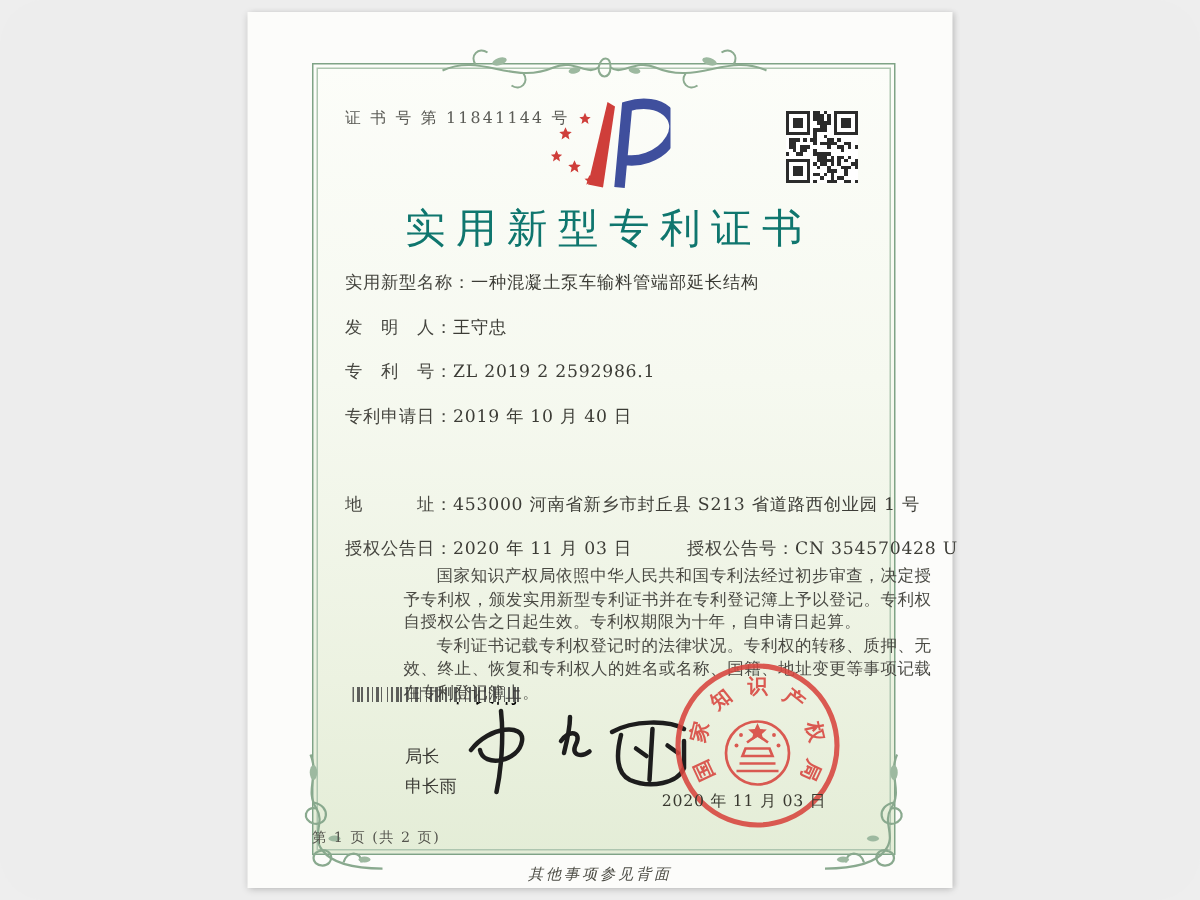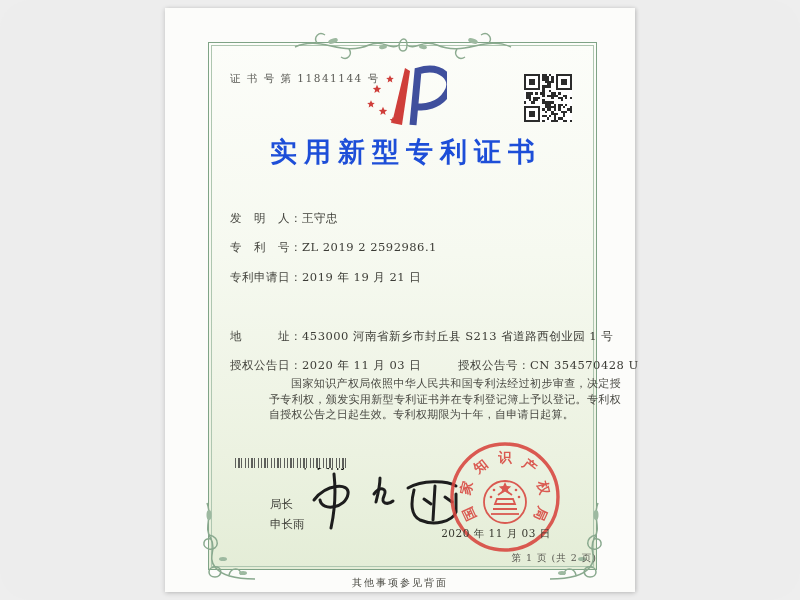--- a/index.html
+++ b/index.html
@@ -38,22 +38,22 @@
   .cert-no {
     position:absolute; left:65px; top:64px;
     font-size:10.5px; letter-spacing:1.5px; color:#5a5a55;
   }
   .logo { position:absolute; left:198px; top:56px; width:84px; height:64px; }
   .qr {
     position:absolute; left:359px; top:66px; width:48px; height:48px;
   }
   .title {
     position:absolute; left:43px; top:126px; width:389px;
-    text-align:center; font-size:27px; font-weight:bold;
-    letter-spacing:7px; text-indent:7px; color:#1d4ed8;
+    text-align:center; font-size:27px; font-weight:normal;
+    letter-spacing:7px; text-indent:7px; color:#0f766e;
   }
 
   
   .row {
     position:absolute; left:65px; width:350px;
     font-size:11.5px; color:#45453f; letter-spacing:.5px; white-space:nowrap;
   }
   .row .lbl { color:#45453f; }
   .row .val { color:#3c3c36; }
   .row2-right { position:absolute; left:228px; top:0; white-space:nowrap; }
@@ -83,26 +83,26 @@
 
   .seal { position:absolute; left:283px; top:432px; width:114px; height:114px; opacity:.88; }
   .seal-char { font-size:13.5px; font-weight:bold; fill:#d8453e; text-anchor:middle;
                font-family:"DejaVu Serif","Liberation Serif",serif; }
   .seal-date {
     position:absolute; left:264px; top:519px; width:134px; text-align:center;
     font-size:10.5px; color:#38382f; letter-spacing:.5px;
   }
 
   .page-note {
-    position:absolute; left:43px; top:544px; width:389px; text-align:right;
+    position:absolute; left:43px; top:544px; width:389px; text-align:left;
     font-size:9.5px; color:#55554e; letter-spacing:1px;
   }
   .back-note {
     position:absolute; left:0; top:568px; width:470px; text-align:center;
-    font-size:10px; color:#4c4c45; letter-spacing:2px;
+    font-size:10px; color:#4c4c45; letter-spacing:2px;font-style:italic;
   }
 </style>
 </head>
 <body>
 
 <div class="stage">
   <div class="paper">
 
     <div class="frame">
 
@@ -290,41 +290,45 @@
             <rect x="14" y="20" width="1" height="1"></rect>
             <rect x="17" y="20" width="1" height="1"></rect>
             <rect x="18" y="20" width="1" height="1"></rect>
             <rect x="20" y="20" width="1" height="1"></rect>
           </g>
       </g>
     </svg>
 
     <div class="title">实用新型专利证书</div>
 
+    <div class="row" style="top:173px">
+      <span class="lbl">实用新型名称：</span><span class="val">一种混凝土泵车输料管端部延长结构</span>
+    </div>
     <div class="row" style="top:203px">
       <span class="lbl">发　明　人：</span><span class="val">王守忠</span>
     </div>
     <div class="row" style="top:232px">
       <span class="lbl">专　利　号：</span><span class="val">ZL 2019 2 2592986.1</span>
     </div>
     <div class="row" style="top:262px">
-      <span class="lbl">专利申请日：</span><span class="val">2019 年 19 月 21 日</span>
+      <span class="lbl">专利申请日：</span><span class="val">2019 年 10 月 40 日</span>
     </div>
     <div class="row" style="top:321px">
       <span class="lbl">地　　　址：</span><span class="val">453000 河南省新乡市封丘县 S213 省道路西创业园 1 号</span>
     </div>
     <div class="row" style="top:350px">
       <span class="lbl">授权公告日：</span><span class="val">2020 年 11 月 03 日</span>
       <span class="row2-right">
         <span class="lbl">授权公告号：</span><span class="val">CN 354570428 U</span>
       </span>
     </div>
 
     <div class="paras">
       <p>国家知识产权局依照中华人民共和国专利法经过初步审查，决定授予专利权，颁发实用新型专利证书并在专利登记簿上予以登记。专利权自授权公告之日起生效。专利权期限为十年，自申请日起算。</p>
+      <p>专利证书记载专利权登记时的法律状况。专利权的转移、质押、无效、终止、恢复和专利权人的姓名或名称、国籍、地址变更等事项记载在专利登记簿上。</p>
     </div>
 
     <div class="barcode"></div>
 
     <div class="director">
       <div>局长</div>
       <div>申长雨</div>
     </div>
 
     <svg class="signature" viewBox="0 0 178 74">

